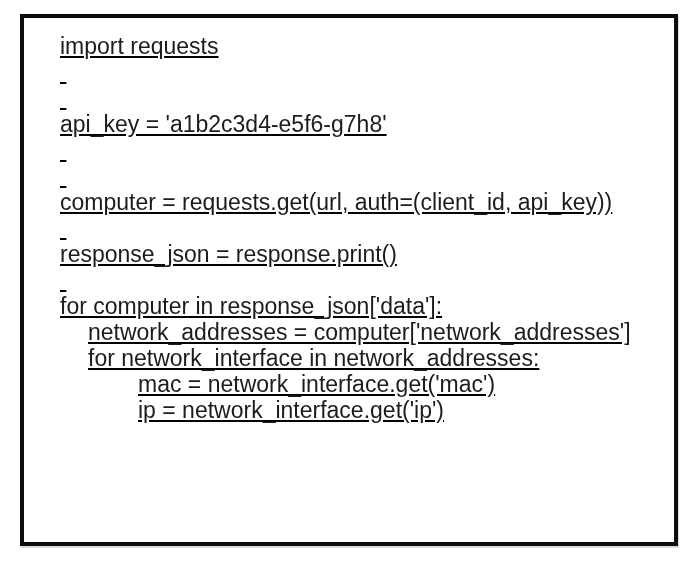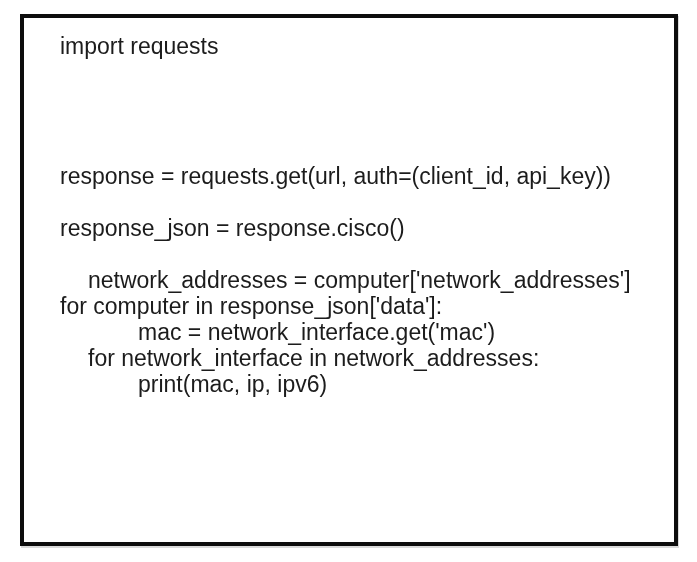--- a/index.html
+++ b/index.html
@@ -18,20 +18,21 @@
   .code-box {
     position: absolute;
     left: 20px;
     top: 14px;
     width: 658px;
     height: 532px;
     box-sizing: border-box;
     border: 4px solid #0d0d0d;
     background: #ffffff;
     box-shadow: 1px 2px 0 rgba(150,150,150,0.35);
+    text-decoration: underline;
   }
   .code-block {
     padding: 15px 10px 10px 36px;
     font-size: 23px;
     line-height: 26px;
     color: #1c1c1c;
     letter-spacing: 0;
   }
   .code-line {
     white-space: pre;
@@ -43,26 +44,27 @@
 </style>
 </head>
 <body>
 
 <div class="page">
   <div class="code-box">
     <div class="code-block" id="code-lines">
         <div class="code-line ind0">import requests</div>
         <div class="code-line ind0">&nbsp;</div>
         <div class="code-line ind0">&nbsp;</div>
+        <div class="code-line ind0">api_key = 'a1b2c3d4-e5f6-g7h8'</div>
         <div class="code-line ind0">&nbsp;</div>
         <div class="code-line ind0">&nbsp;</div>
-        <div class="code-line ind0">response = requests.get(url, auth=(client_id, api_key))</div>
+        <div class="code-line ind0">computer = requests.get(url, auth=(client_id, api_key))</div>
         <div class="code-line ind0">&nbsp;</div>
-        <div class="code-line ind0">response_json = response.cisco()</div>
+        <div class="code-line ind0">response_json = response.print()</div>
         <div class="code-line ind0">&nbsp;</div>
+        <div class="code-line ind0">for computer in response_json['data']:</div>
         <div class="code-line ind1">network_addresses = computer['network_addresses']</div>
-        <div class="code-line ind0">for computer in response_json['data']:</div>
+        <div class="code-line ind1">for network_interface in network_addresses:</div>
         <div class="code-line ind2">mac = network_interface.get('mac')</div>
-        <div class="code-line ind1">for network_interface in network_addresses:</div>
-        <div class="code-line ind2">print(mac, ip, ipv6)</div>
+        <div class="code-line ind2">ip = network_interface.get('ip')</div>
       </div>
   </div>
 </div>
 
 </body></html>

